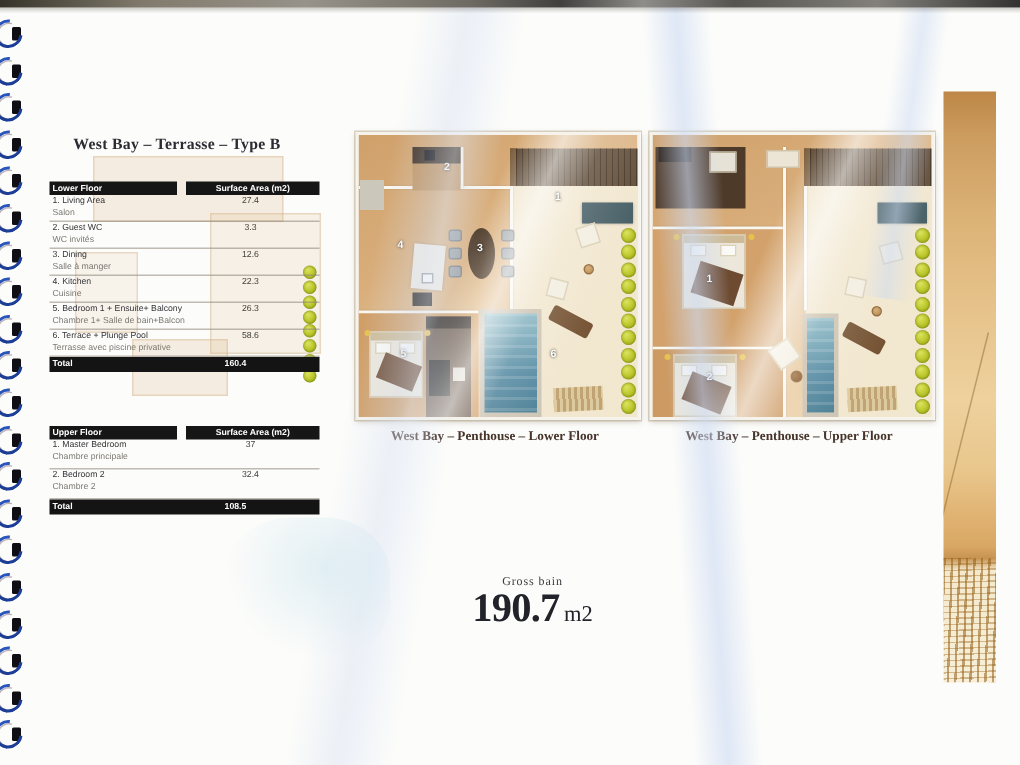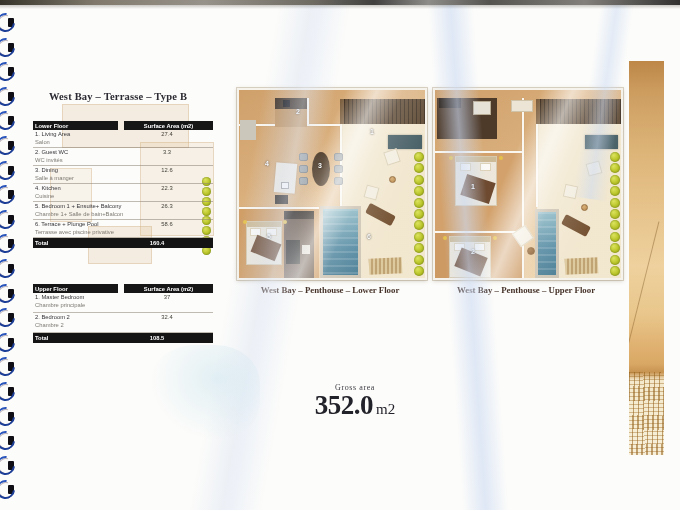--- a/index.html
+++ b/index.html
@@ -454,23 +454,23 @@
     </div>
   <span class="rn" style="left:36px;top:93px;">1</span>
   <span class="rn" style="left:36px;top:158px;">2</span>
   <div class="sun"></div>
 </div>
 
 <div class="plan-caption cap-lower">West Bay – Penthouse – Lower Floor</div>
 <div class="plan-caption cap-upper">West Bay – Penthouse – Upper Floor</div>
 
 <div class="gross">
-  <div class="ga-label">Gross area</div>
+  <div class="ga-label">Gross bain</div>
   <div>
-    <span class="ga-num">352.0</span><span class="ga-unit">m2</span>
+    <span class="ga-num">190.7</span><span class="ga-unit">m2</span>
   </div>
 </div>
 
 <div class="strip">
   <div class="mast"></div>
   <div class="sparkle"></div>
 </div>
 
 <div class="glare g1"></div>
 <div class="glare g2"></div>

